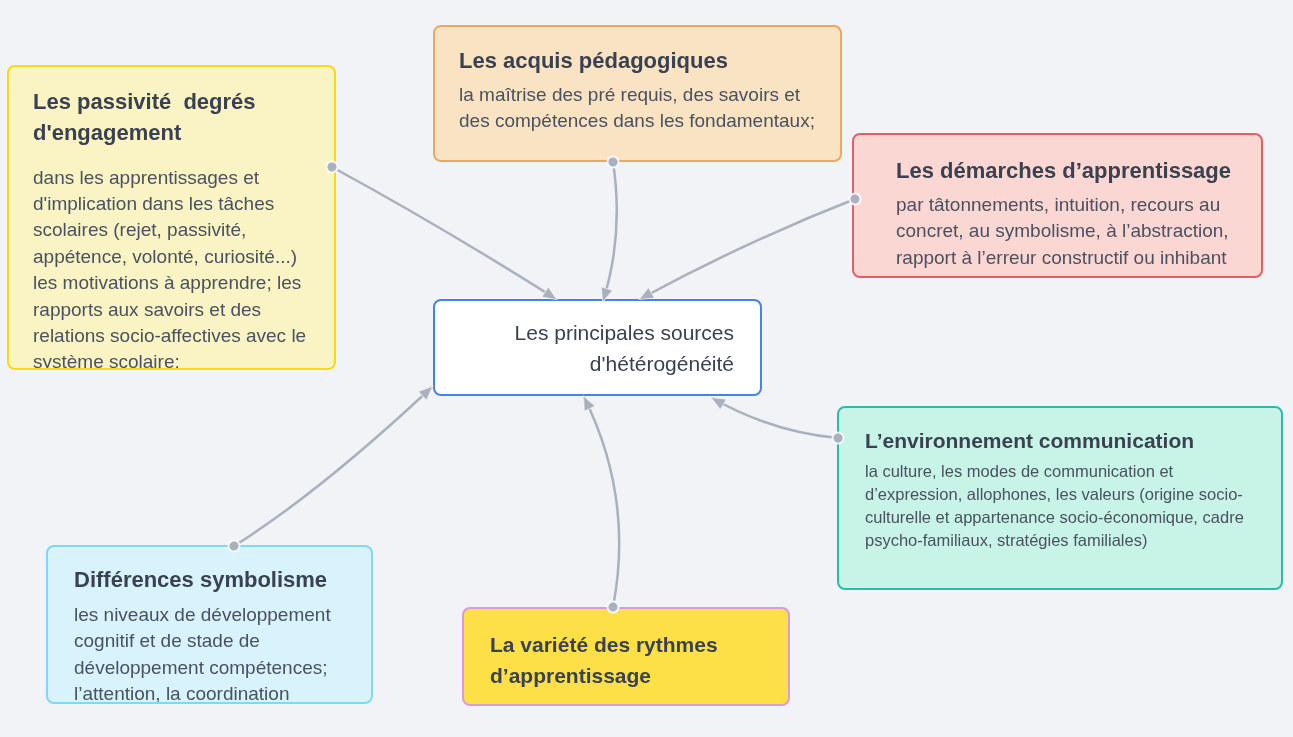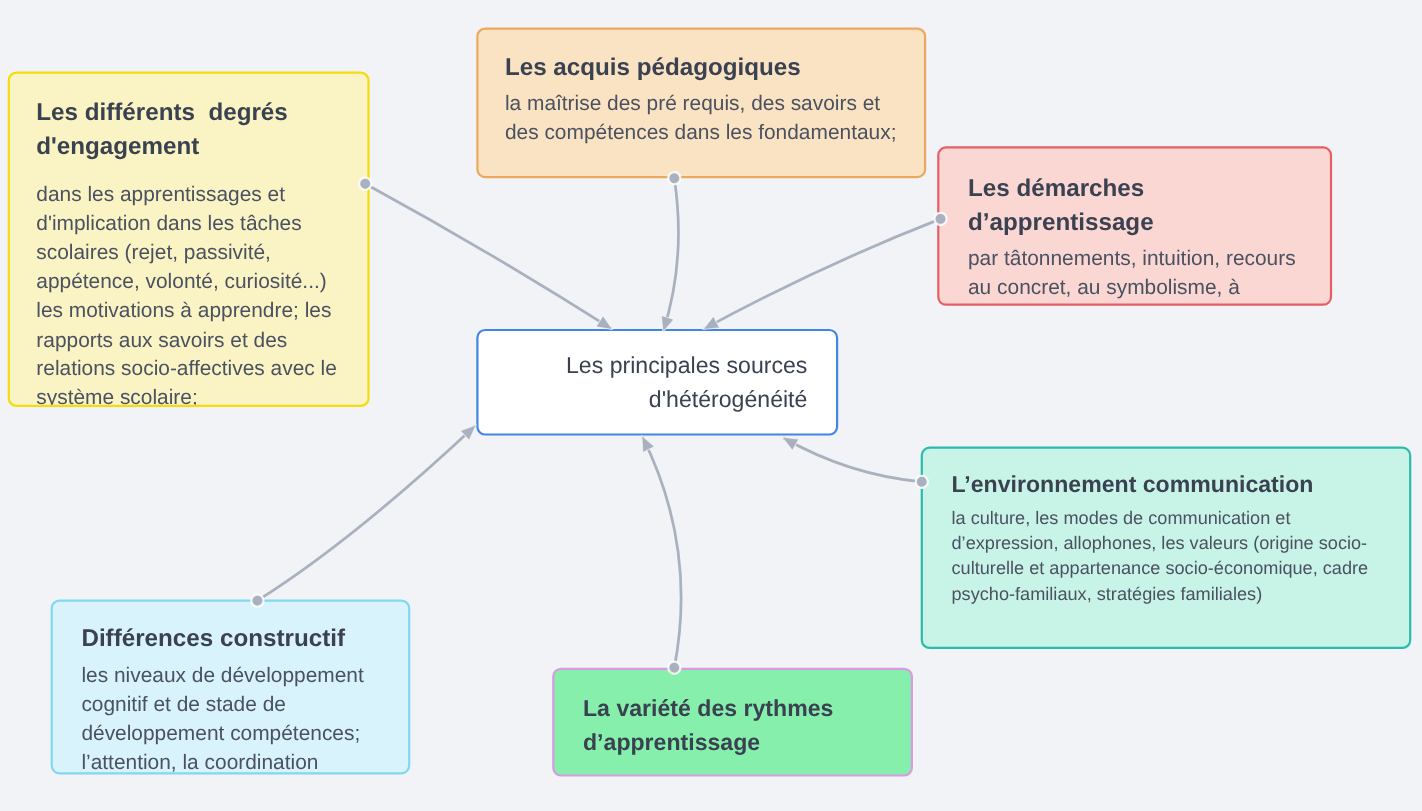--- a/index.html
+++ b/index.html
@@ -63,21 +63,21 @@
     font-size: 19px;
     line-height: 1.39;
     color: var(--body-color, #4A5160);
   }
   
   .n-degres        { left: 7px;   top: 65px;  width: 329px; height: 305px; padding-top: 20px; }
   .n-degres .node-title { font-size: 22px; margin-bottom: 16px; }
   .n-degres .node-body  { margin-top: 14px; }
   .n-acquis        { left: 433px; top: 25px;  width: 409px; height: 137px; padding-top: 19px; }
   .n-acquis .node-title { font-size: 22px; margin-bottom: 5px; }
-  .n-demarches     { left: 852px; top: 133px; width: 359px; height: 145px; padding-top: 21px; padding-left: 26px; }
+  .n-demarches     { left: 852px; top: 133px; width: 411px; height: 145px; padding-top: 21px; padding-left: 42px; }
   .n-demarches .node-title { font-size: 22px; margin-bottom: 5px; }
   .n-central       { left: 433px; top: 299px; width: 329px; height: 97px;  padding: 16px 26px; }
   .n-central .node-title {
     font-weight: 500;
     font-size: 21px;
     line-height: 1.48;
     margin: 0;
   }
   .n-environnement { left: 837px; top: 406px; width: 446px; height: 184px; padding: 18px 26px; }
   .n-environnement .node-title { margin-bottom: 5px; }
@@ -103,21 +103,21 @@
     </defs>
     <path class="link" d="M 332 167 Q 444 228 556 299" marker-start="url(#m-dot)" marker-end="url(#m-arrow)"></path>
     <path class="link" d="M 613 162 Q 624 235 603 301" marker-start="url(#m-dot)" marker-end="url(#m-arrow)"></path>
     <path class="link" d="M 855 199 Q 745 242 640 299" marker-start="url(#m-dot)" marker-end="url(#m-arrow)"></path>
     <path class="link" d="M 838 438 Q 772 432 712 398" marker-start="url(#m-dot)" marker-end="url(#m-arrow)"></path>
     <path class="link" d="M 613 607 Q 634 498 584 397" marker-start="url(#m-dot)" marker-end="url(#m-arrow)"></path>
     <path class="link" d="M 234 546 Q 320 492 432 387" marker-start="url(#m-dot)" marker-end="url(#m-arrow)"></path>
   </svg>
 
   <div class="node n-degres" style="background-color: rgb(250, 244, 196); border-color: rgb(246, 219, 14);">
-    <h2 class="node-title">Les différents  degrés d'engagement</h2>
+    <h2 class="node-title">Les passivité  degrés d'engagement</h2>
     <p class="node-body">dans les apprentissages et d'implication dans les tâches scolaires (rejet, passivité, appétence, volonté, curiosité...) les motivations à apprendre; les rapports aux savoirs et des relations socio-affectives avec le système scolaire;</p>
   </div>
 
   <div class="node n-acquis" style="background-color: rgb(250, 227, 194); border-color: rgb(235, 169, 95);">
     <h2 class="node-title">Les acquis pédagogiques</h2>
     <p class="node-body">la maîtrise des pré requis, des savoirs et des compétences dans les fondamentaux;</p>
   </div>
 
   <div class="node n-demarches" style="background-color: rgb(250, 215, 211); border-color: rgb(229, 94, 99);">
     <h2 class="node-title">Les démarches d’apprentissage</h2>
@@ -127,21 +127,21 @@
   <div class="node n-central" style="background-color: rgb(255, 255, 255); border-color: rgb(66, 133, 228); color: rgb(22, 115, 230); text-align: right;">
     <h2 class="node-title">Les principales sources d'hétérogénéité</h2>
   </div>
 
   <div class="node n-environnement" style="background-color: rgb(200, 244, 232); border-color: rgb(42, 188, 169);">
     <h2 class="node-title">L’environnement communication</h2>
     <p class="node-body">la culture, les modes de communication et d’expression, allophones, les valeurs (origine socio-culturelle et appartenance socio-économique, cadre psycho-familiaux, stratégies familiales)</p>
   </div>
 
   <div class="node n-cognitives" style="background-color: rgb(216, 243, 251); border-color: rgb(128, 216, 241);">
-    <h2 class="node-title">Différences constructif</h2>
+    <h2 class="node-title">Différences symbolisme</h2>
     <p class="node-body">les niveaux de développement cognitif et de stade de développement compétences; l’attention, la coordination motrice;</p>
   </div>
 
-  <div class="node n-rythmes" style="background-color: #86efac; border-color: rgb(216, 155, 227); margin-left: 40px;">
+  <div class="node n-rythmes" style="background-color: #fde047; border-color: rgb(216, 155, 227);">
     <h2 class="node-title">La variété des rythmes d’apprentissage</h2>
   </div>
 
 </div>
 
 </body></html>

